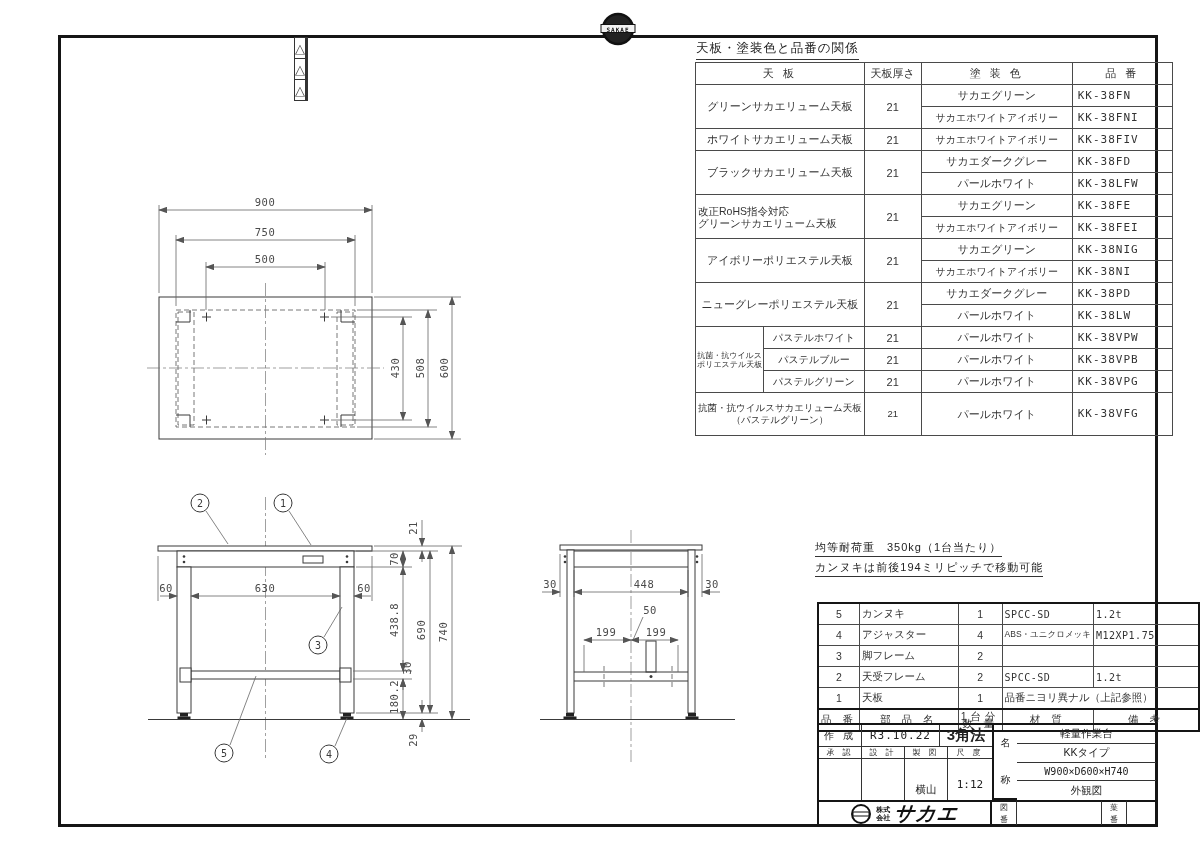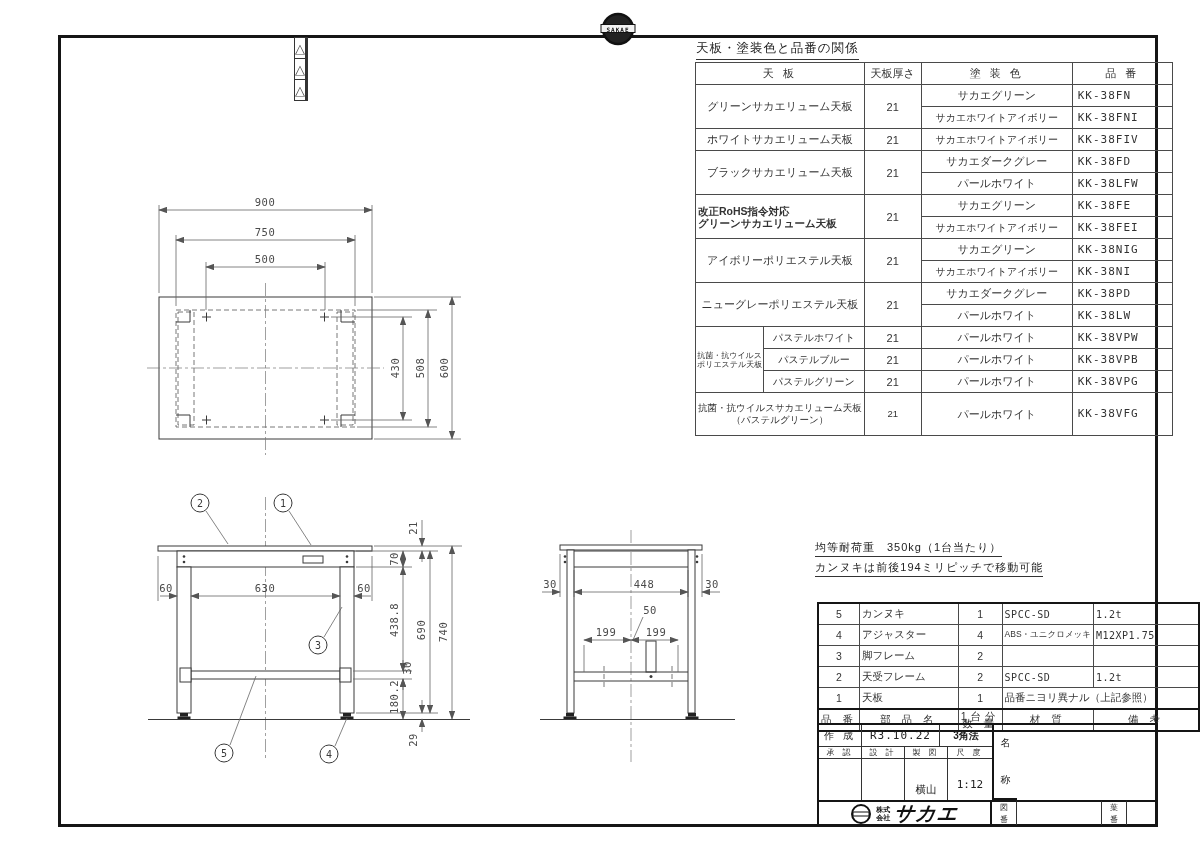--- a/index.html
+++ b/index.html
@@ -14,21 +14,21 @@
   #revtbl .sym{font-size:13px;letter-spacing:0;color:#444;}
   
   #ctitle{position:absolute;left:696px;top:40px;font-size:12.5px;letter-spacing:1px;
         border-bottom:1px solid #333;padding-bottom:2px;color:#222;}
   #ctbl{position:absolute;left:695px;top:62px;border-collapse:collapse;table-layout:fixed;}
   #ctbl td,#ctbl th{border:1px solid #4a4a4a;padding:0 2px;font-size:11px;font-weight:normal;
         text-align:center;height:21px;color:#333;overflow:hidden;white-space:nowrap;}
   #ctbl th{letter-spacing:3px;}
   #ctbl .code{font-family:"DejaVu Sans Mono",monospace;font-size:11px;letter-spacing:1px;text-align:left;padding-left:5px;}
   #ctbl .sm{font-size:10px;}
-  #ctbl .two{line-height:12px;font-size:10.5px;text-align:left;font-weight:bold;}
+  #ctbl .two{line-height:12px;font-size:10.5px;text-align:left;}
   #ctbl .anti{font-size:8px;line-height:9px;padding:0 1px;}
   #ctbl .last{height:42px;font-size:9.5px;line-height:12px;}
   
   #notes{position:absolute;left:815px;top:540px;font-size:11px;letter-spacing:1px;color:#222;}
   #notes div{border-bottom:1px solid #333;display:inline-block;padding-bottom:1px;margin-bottom:3px;}
   
   #ptbl{position:absolute;left:817px;top:602px;border-collapse:collapse;table-layout:fixed;}
   #ptbl td{border:1px solid #4a4a4a;padding:0 2px;font-size:10.5px;height:20px;color:#333;
         white-space:nowrap;overflow:hidden;}
   #ptbl tr.hdr td{border-top:2px solid #151515;letter-spacing:4px;text-align:center;font-size:10.5px;}
@@ -424,37 +424,43 @@
       </td>
       <td>材 質</td>
       <td>備 考</td>
     </tr>
   </tbody>
     </table>
 
   <div id="tblock">
     <div class="cell lbl br bb" style="left:0;top:0;width:43px;height:22px">作 成</div>
     <div class="cell br bb mono" style="left:43px;top:0;width:78px;height:22px;font-family:'DejaVu Sans Mono',monospace;font-size:11px;letter-spacing:1px">R3.10.22</div>
-    <div class="cell bb" style="left:121px;top:0;width:52px;height:22px;font-size:10px;font-weight:bold">3角法</div>
+    <div class="cell bb" style="left:121px;top:0;width:52px;height:22px;font-size:15px;font-weight:bold">3角法</div>
 
     <div class="cell small br bb" style="left:0;top:22px;width:43px;height:12px">承 認</div>
     <div class="cell small br bb" style="left:43px;top:22px;width:43px;height:12px">設 計</div>
     <div class="cell small br bb" style="left:86px;top:22px;width:43px;height:12px">製 図</div>
     <div class="cell small bb" style="left:129px;top:22px;width:44px;height:12px">尺 度</div>
 
     <div class="cell br" style="left:0;top:34px;width:43px;height:41px"></div>
     <div class="cell br" style="left:43px;top:34px;width:43px;height:41px"></div>
     <div class="cell br" style="left:86px;top:34px;width:43px;height:41px;font-size:10.5px;align-items:flex-end;padding-bottom:3px">横山</div>
     <div class="cell" style="left:129px;top:34px;width:44px;height:41px;font-family:'DejaVu Sans Mono',monospace;font-size:11px;align-items:flex-end;padding-bottom:9px">1:12</div>
 
     <div class="cell vstrip bbh" style="left:173px;top:0;width:25px;height:75px;border-left:2px solid #151515">
       <span>名</span>
         <span>称</span>
     </div>
 
+    <div id="nameArea" style="position:absolute;left:198px;top:0;width:139px;height:75px">
+      <div class="nrow bb" style="top:0">軽量作業台</div>
+      <div class="nrow bb" style="top:18.75px">KKタイプ</div>
+      <div class="nrow bb" style="top:37.5px;font-family:'DejaVu Sans Mono',monospace;font-size:10px">W900×D600×H740</div>
+      <div class="nrow" style="top:56.25px">外観図</div>
+    </div>
 
     <div class="cell" style="left:0;top:75px;width:173px;height:25px;border-top:2px solid #151515;border-right:2px solid #151515">
       <div id="logo">
         <svg width="22" height="22" viewBox="0 0 22 22">
           <circle cx="11" cy="11" r="9" fill="none" stroke="#111" stroke-width="2"></circle>
           <rect x="2" y="8.5" width="18" height="5" fill="#111"></rect>
           <rect x="3.5" y="9.5" width="15" height="3" fill="#fff"></rect>
         </svg>
         <span id="kk">
             <span>株式</span>

